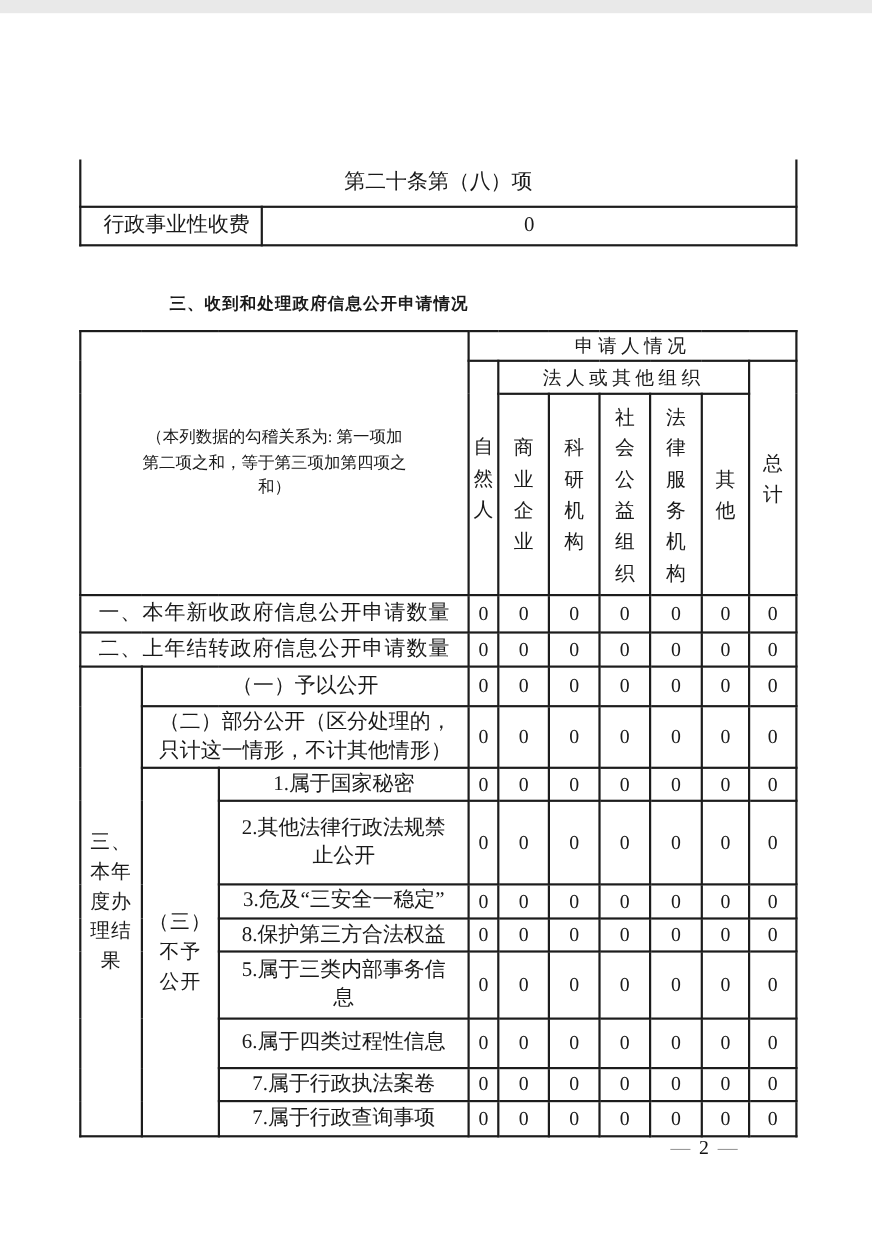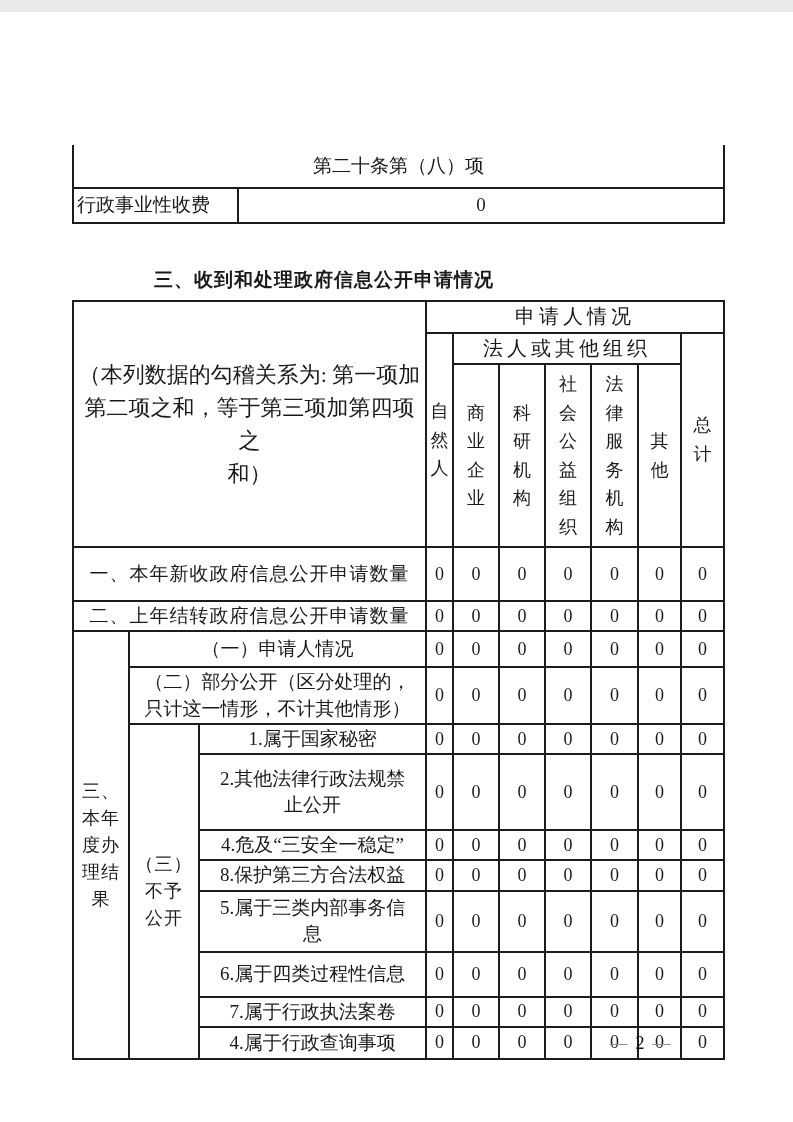--- a/index.html
+++ b/index.html
@@ -18,33 +18,33 @@
     padding:1px 2px;
     text-align:center;
     vertical-align:middle;
     font-size:19px;
     line-height:1.38;
     overflow:hidden;
   }
   
   .toptable { position:absolute; left:72px; top:133px; width:651px; }
   .toptable td.no-top { border-top:none; }
-  .toptable td.lbl-left { text-align:left; padding-left:3px; }
+  .toptable td.lbl-left { text-align:left; padding-left:20px; }
   
   .title {
     position:absolute; left:154px; top:255px;
     font-family:Liberation Mono, monospace;
-    font-weight:bold; font-size:19px; letter-spacing:1px;
+    font-weight:bold; font-size:15px; letter-spacing:1px;
     white-space:nowrap;
   }
   
   .maintable { position:absolute; left:72px; top:288px; width:651px; }
   .pre { white-space:pre-line; }
-  .desc { font-size:22px; line-height:1.5; }
-  .grouphdr { font-size:20px; letter-spacing:4px; }
+  .desc { font-size:15px; line-height:1.5; }
+  .grouphdr { font-size:17px; letter-spacing:4px; }
   .vtext { font-size:18px; line-height:1.58; }
   .vlabel { font-size:18px; line-height:1.5; letter-spacing:1px; }
   .num { font-size:18px; }
   .rowlbl { letter-spacing:1px; }
   
   .footer {
     position:absolute; left:575px; top:1021px; width:130px;
     text-align:center; font-size:18px; color:#111;
   }
   .footer .dash { color:#8f8f8f; padding:0 8px; }
@@ -121,21 +121,21 @@
       <td class="vtext pre">法
 律
 服
 务
 机
 构</td>
       <td class="vtext pre">其
 他</td>
     </tr>
 
-    <tr style="height:54px">
+    <tr style="height:34px">
       <td colspan="3" class="rowlbl">一、本年新收政府信息公开申请数量</td>
       <td class="num">0</td>
       <td class="num">0</td>
       <td class="num">0</td>
       <td class="num">0</td>
       <td class="num">0</td>
       <td class="num">0</td>
       <td class="num">0</td>
     </tr>
 
@@ -149,21 +149,21 @@
       <td class="num">0</td>
       <td class="num">0</td>
     </tr>
 
     <tr style="height:36px">
       <td rowspan="10" class="vlabel pre">三、
 本年
 度办
 理结
 果</td>
-      <td colspan="2">（一）申请人情况</td>
+      <td colspan="2">（一）予以公开</td>
       <td class="num">0</td>
       <td class="num">0</td>
       <td class="num">0</td>
       <td class="num">0</td>
       <td class="num">0</td>
       <td class="num">0</td>
       <td class="num">0</td>
     </tr>
 
     <tr style="height:55px">
@@ -198,21 +198,21 @@
       <td class="num">0</td>
       <td class="num">0</td>
       <td class="num">0</td>
       <td class="num">0</td>
       <td class="num">0</td>
       <td class="num">0</td>
       <td class="num">0</td>
     </tr>
 
     <tr style="height:30px">
-      <td>4.危及“三安全一稳定”</td>
+      <td>3.危及“三安全一稳定”</td>
       <td class="num">0</td>
       <td class="num">0</td>
       <td class="num">0</td>
       <td class="num">0</td>
       <td class="num">0</td>
       <td class="num">0</td>
       <td class="num">0</td>
     </tr>
 
     <tr style="height:29px">
@@ -254,21 +254,21 @@
       <td class="num">0</td>
       <td class="num">0</td>
       <td class="num">0</td>
       <td class="num">0</td>
       <td class="num">0</td>
       <td class="num">0</td>
       <td class="num">0</td>
     </tr>
 
     <tr style="height:32px">
-      <td>4.属于行政查询事项</td>
+      <td>7.属于行政查询事项</td>
       <td class="num">0</td>
       <td class="num">0</td>
       <td class="num">0</td>
       <td class="num">0</td>
       <td class="num">0</td>
       <td class="num">0</td>
       <td class="num">0</td>
     </tr>
   </tbody>
     </table>

